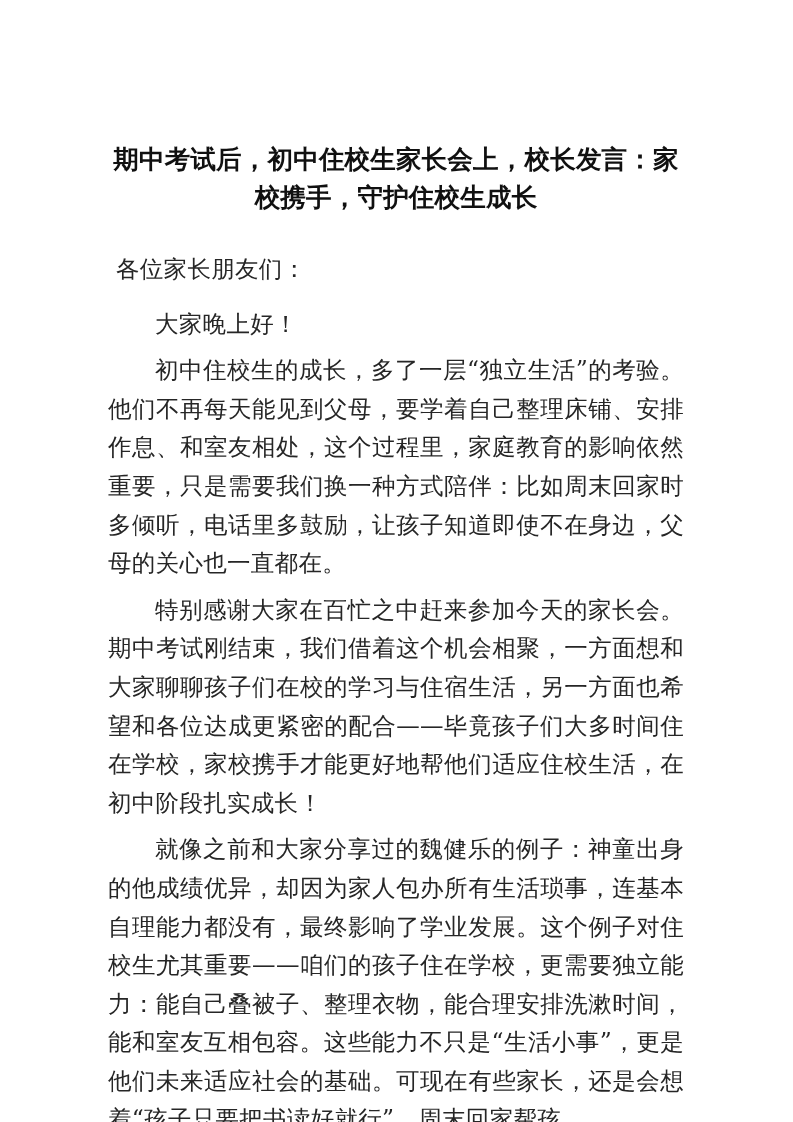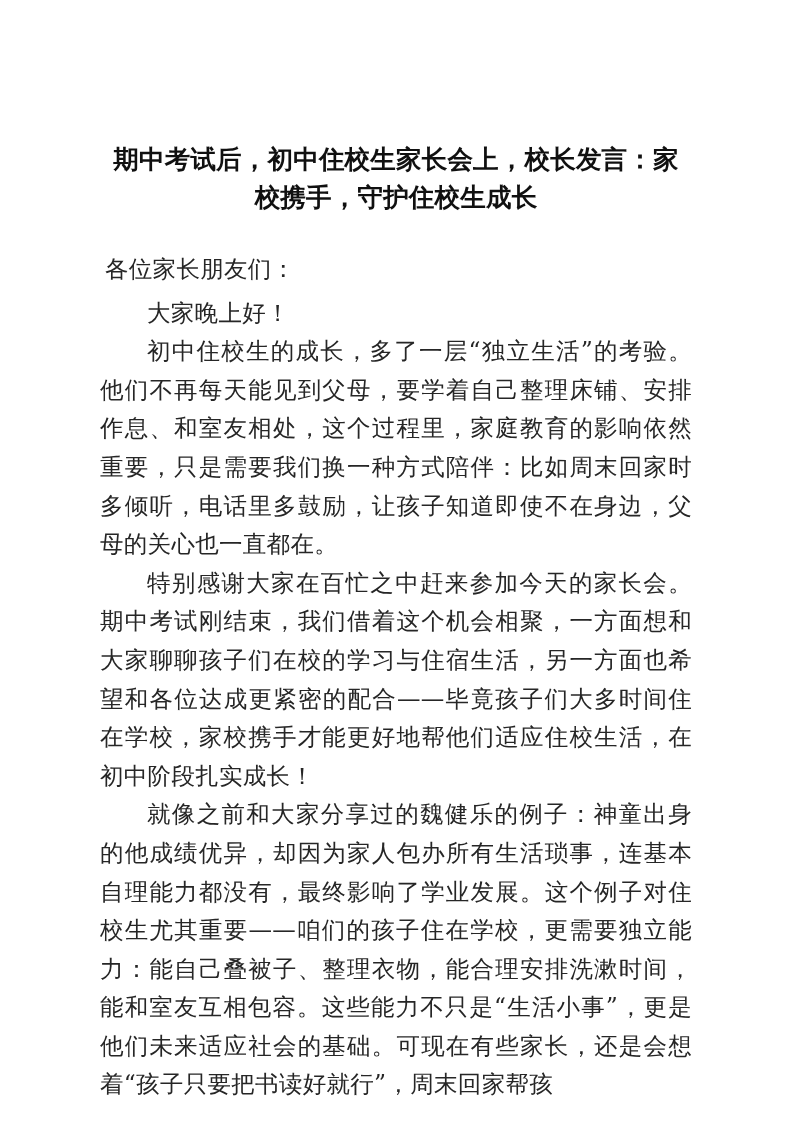--- a/index.html
+++ b/index.html
@@ -35,30 +35,30 @@
     text-align: center;
     color: #101010;
     letter-spacing: 0.2px;
     margin: 0 0 34px 0;
     padding: 0 4px;
   }
   .salutation {
     font-size: 23.5px;
     line-height: 38.6px;
     color: #262626;
-    margin: 5px;
+    margin: 16px;
     text-align: justify;
     text-align-last: left;
     letter-spacing: 0.3px;
   }
   .para {
     font-size: 23.5px;
     line-height: 38.6px;
     color: #262626;
-    margin: 0;
+    margin: 8px;
     text-indent: 2em;
     text-align: justify;
     text-align-last: left;
     letter-spacing: 0.3px;
     word-break: break-all;
   }
 </style>
 </head>
 <body>
 

